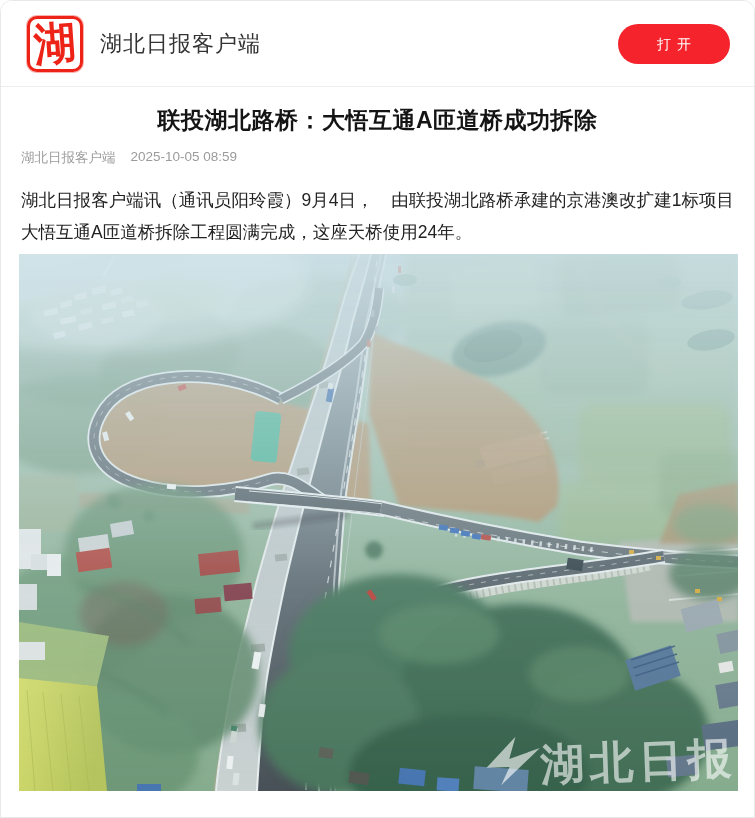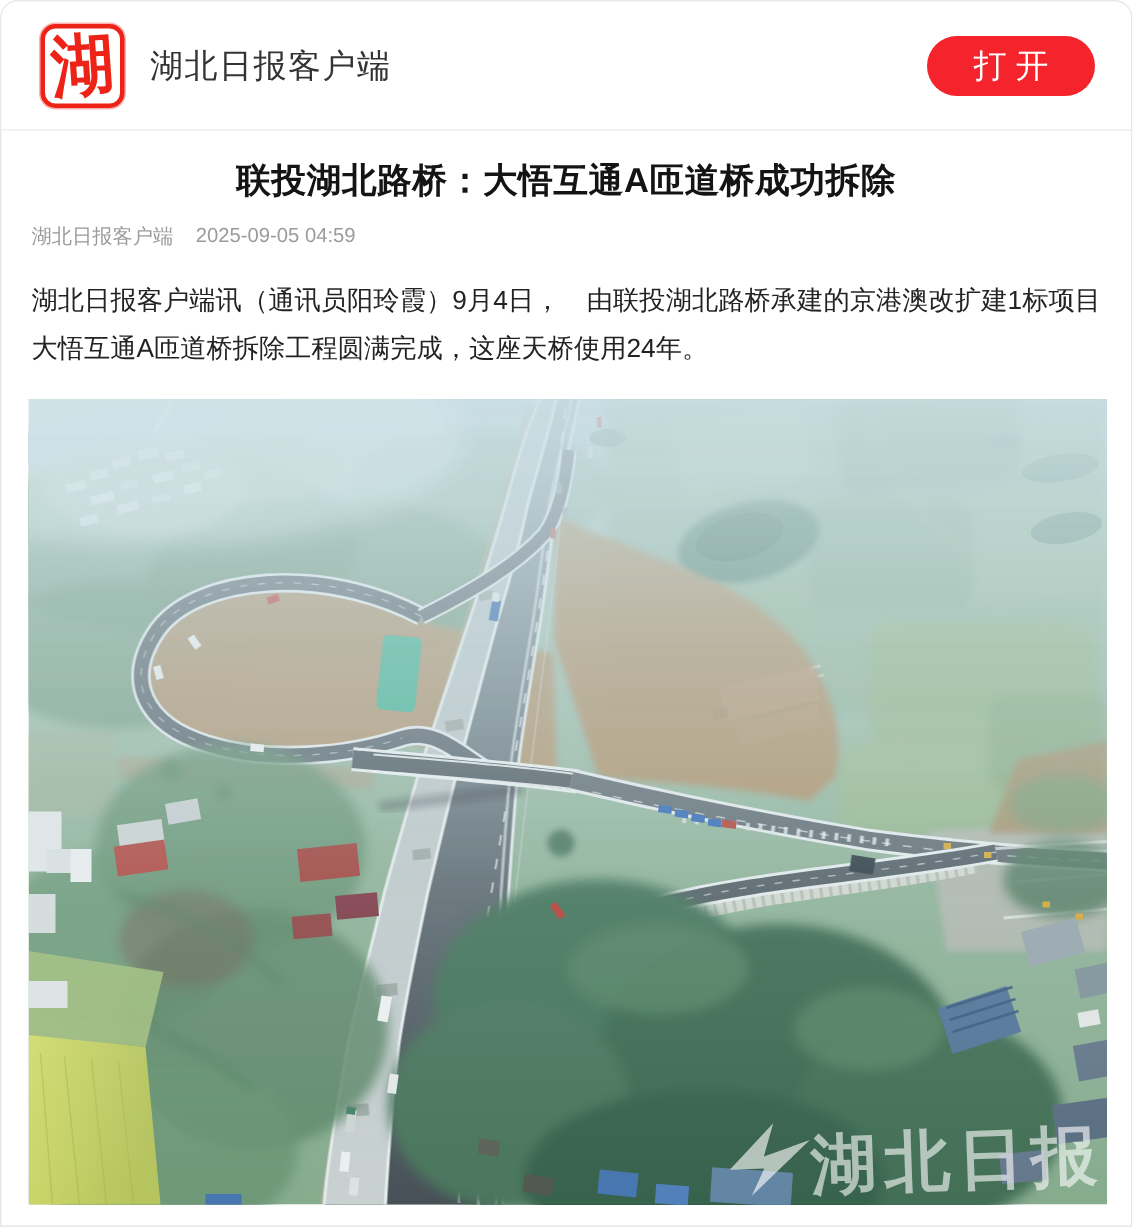--- a/index.html
+++ b/index.html
@@ -22,33 +22,33 @@
     background:#fff; box-shadow:0 0 0 1px rgba(238,35,24,.35);
   }
   .seal-logo span {
     font-family:"DejaVu Serif","Liberation Serif",serif;
     font-weight:bold; font-size:42px; line-height:1; color:#ee2318;
     transform:rotate(-4deg) scaleY(1.08); display:block;
   }
   .app-name { margin-left:17px; font-size:22px; color:#333; letter-spacing:1px; }
   .open-btn {
     margin-left:auto; width:112px; height:40px; border:none; cursor:pointer;
-    border-radius:22px; background:#f4232c; color:#fff; font-size:22px;
+    border-radius:22px; background:#f4232c; color:#fff; font-size:14px;
     letter-spacing:6px; text-indent:6px; line-height:40px; text-align:center;
     font-family:"Liberation Sans","DejaVu Sans",sans-serif;
   }
   
   .article { padding:0 20px; }
   .article-title {
     margin-top:17px; font-size:23px; line-height:1.4; font-weight:700;
     color:#141414; letter-spacing:.5px;text-align:center;
   }
   .byline { margin-top:13px; font-size:13.5px; color:#9b9b9b; display:flex; gap:15px; }
   .article-body {
-    margin:17px 0 18px; font-size:17.5px; line-height:32px; color:#232323;
+    margin:17px 0 6px; font-size:17.5px; line-height:32px; color:#232323;
     text-align:justify;
   }
   figure.photo { margin:0 -2px 0 -2px; }
   figure.photo svg { display:block; }
 </style>
 </head>
 <body>
 
 <div class="page">
 
@@ -57,21 +57,21 @@
       <span>湖</span>
     </div>
     <div class="app-name">湖北日报客户端</div>
     <button class="open-btn">打开</button>
   </header>
 
   <section class="article">
     <h1 class="article-title">联投湖北路桥：大悟互通A匝道桥成功拆除</h1>
     <div class="byline">
       <span>湖北日报客户端</span>
-      <span>2025-09-05 04:59</span>
+      <span>2025-10-05 08:59</span>
     </div>
     <p class="article-body">湖北日报客户端讯（通讯员阳玲霞）9月4日，　由联投湖北路桥承建的京港澳改扩建1标项目大悟互通A匝道桥拆除工程圆满完成，这座天桥使用24年。</p>
 
     <figure class="photo">
       <svg viewBox="0 0 719 537" width="719" height="537" xmlns="http://www.w3.org/2000/svg">
         <defs>
           <linearGradient id="sky" x1="0" y1="0" x2="0" y2="1">
             <stop offset="0" stop-color="#b7cfd6"></stop>
               <stop offset="0.28" stop-color="#a3c2b2"></stop>
             <stop offset="0.55" stop-color="#8fb297"></stop>

